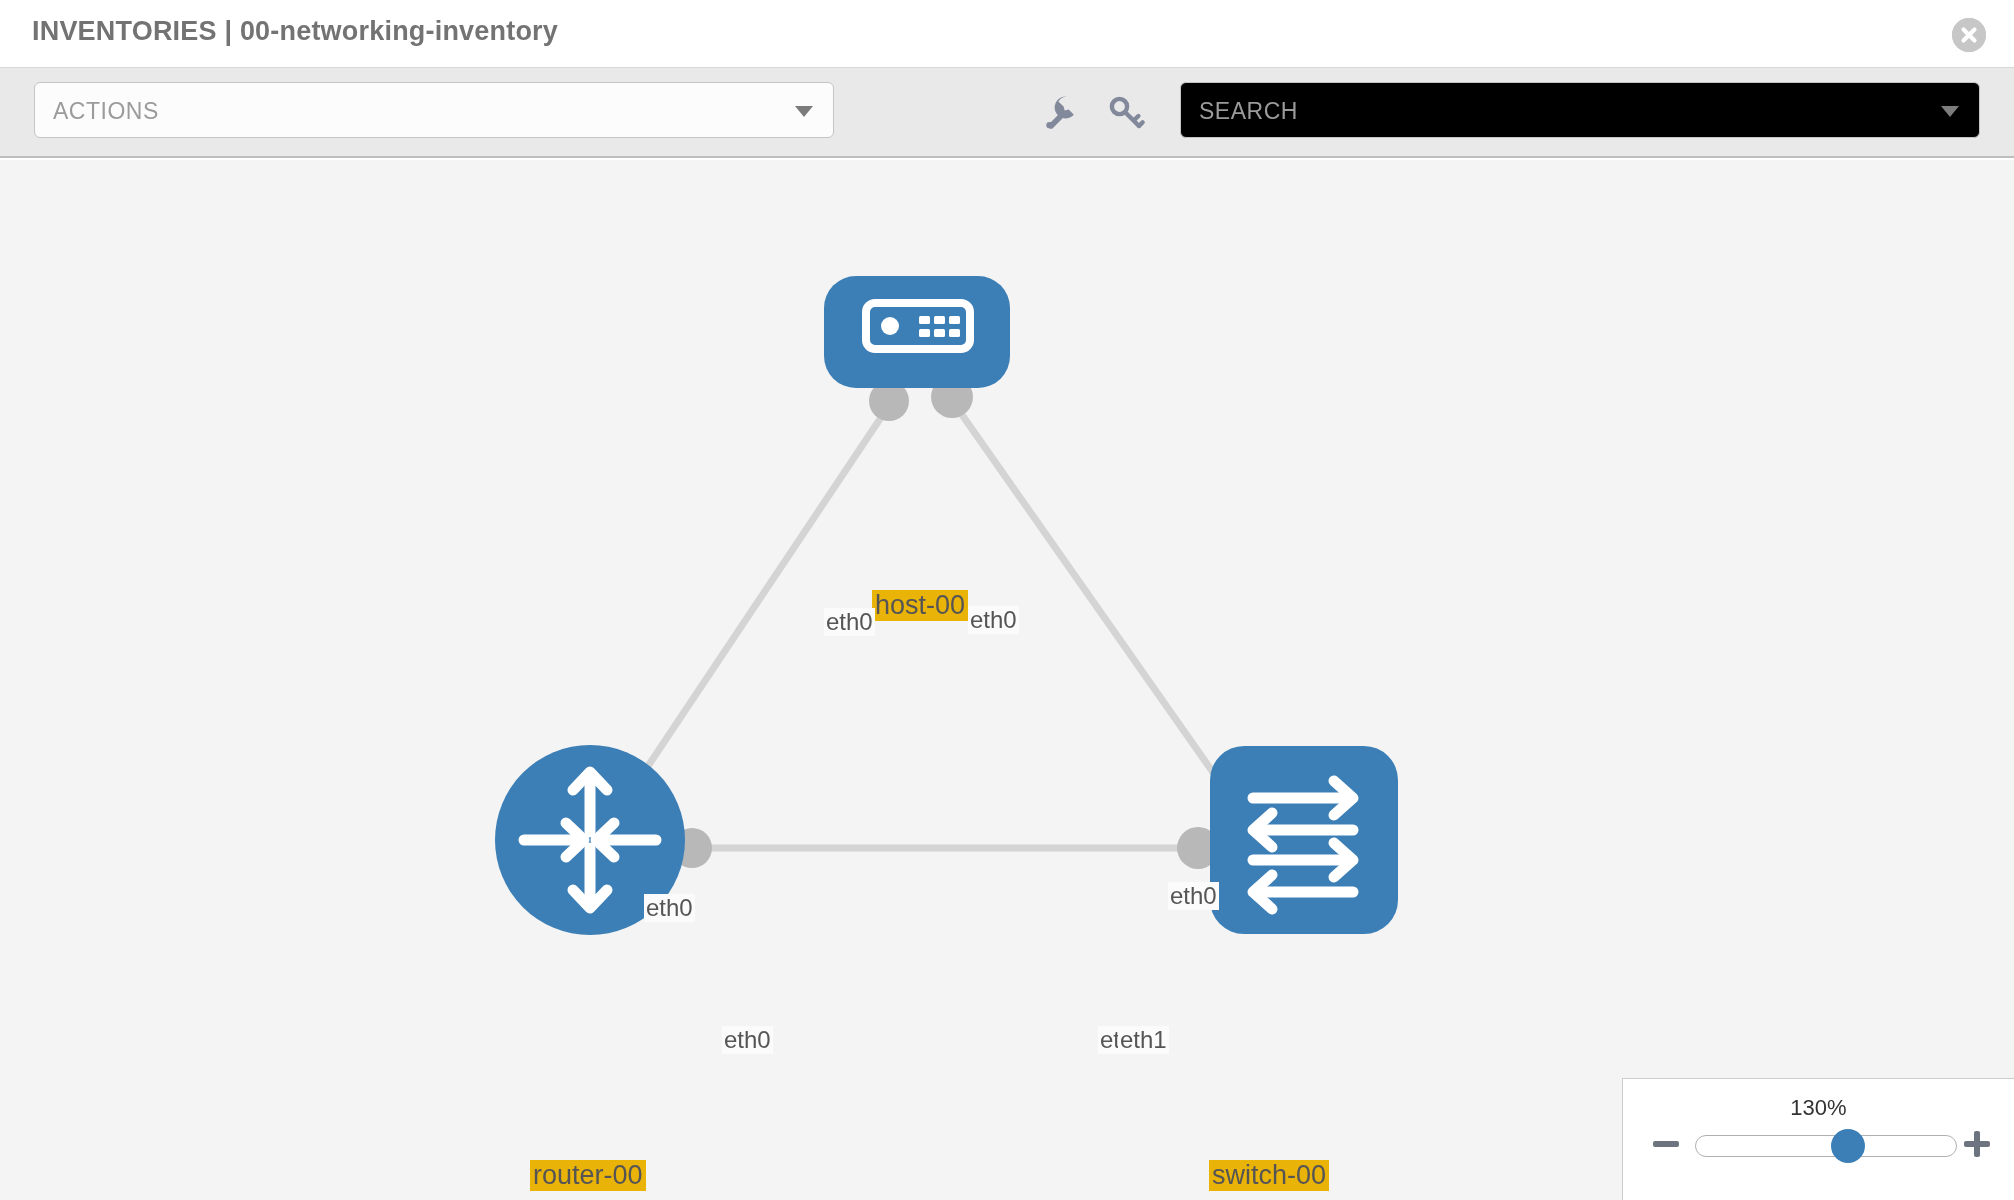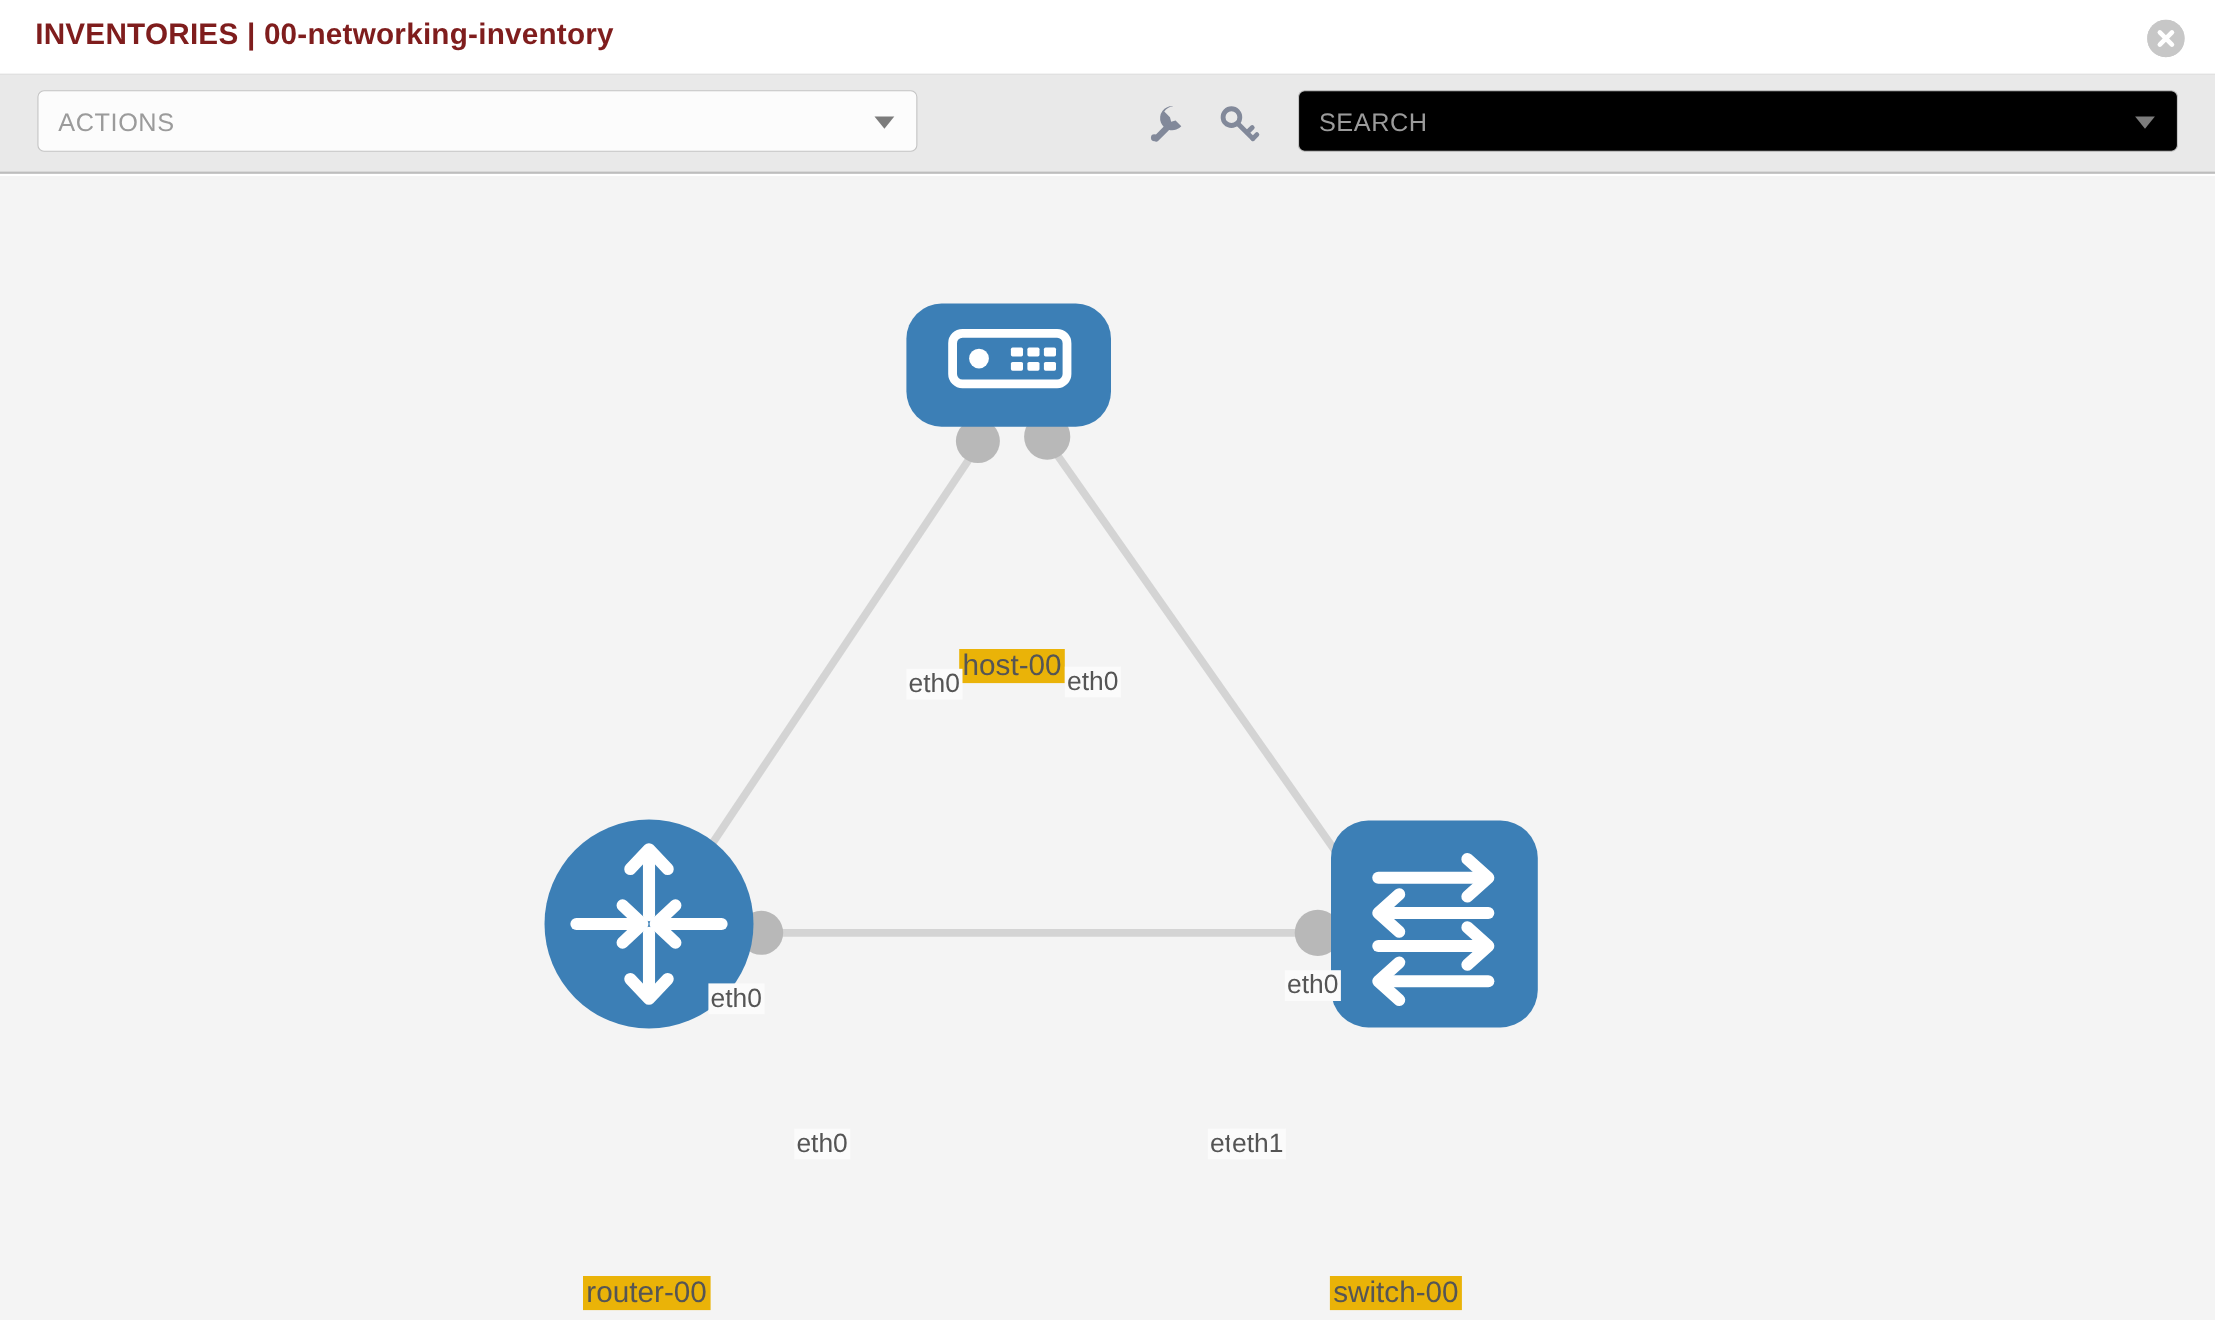--- a/index.html
+++ b/index.html
@@ -14,21 +14,21 @@
   
   .header {
     position: absolute; left: 0; top: 0;
     width: 2014px; height: 68px;
     background: #ffffff;
     border-bottom: 1px solid #d7d7d7;
   }
   .header-title {
     position: absolute; left: 32px; top: 16px;
     font-size: 27px; font-weight: bold;
-    color: #7f1d1d; letter-spacing: 0.2px;
+    color: #737373; letter-spacing: 0.2px;
     white-space: nowrap;
   }
   .close-btn {
     position: absolute; right: 28px; top: 18px;
     width: 34px; height: 34px; border-radius: 50%;
     background: #c7c7c7;
     cursor: pointer;
   }
   .close-btn svg { display: block; width: 34px; height: 34px; }
 
@@ -261,15 +261,35 @@
     <div class="node-label" style="left:1209px; top:1000px;">switch-00</div>
 
     <div class="edge-label" style="left:824px; top:448px;">eth0</div>
     <div class="edge-label" style="left:968px; top:446px;">eth0</div>
     <div class="edge-label" style="left:644px; top:734px;">eth0</div>
     <div class="edge-label" style="left:1168px; top:722px;">eth0</div>
     <div class="edge-label" style="left:722px; top:866px;">eth0</div>
     <div class="edge-label" style="left:1098px; top:866px;">eth</div>
     <div class="edge-label" style="left:1118px; top:866px;">eth1</div>
 
+    <div class="zoom-widget">
+      <div class="zoom-pct">130%</div>
+
+      <div class="zoom-minus">
+        <svg viewBox="0 0 34 34" aria-hidden="true">
+          <rect x="4" y="14" width="26" height="6" rx="2" fill="#6d7480"></rect>
+        </svg>
+      </div>
+
+      <div class="zoom-track">
+        <div class="zoom-thumb" id="zoom-thumb" style="left: 134.96px;"></div>
+      </div>
+
+      <div class="zoom-plus">
+        <svg viewBox="0 0 34 34" aria-hidden="true">
+          <rect x="4" y="14" width="26" height="6" rx="2" fill="#6d7480"></rect>
+          <rect x="14" y="4" width="6" height="26" rx="2" fill="#6d7480"></rect>
+        </svg>
+      </div>
+    </div>
 
   </div>
 </div>
 
 </body></html>

